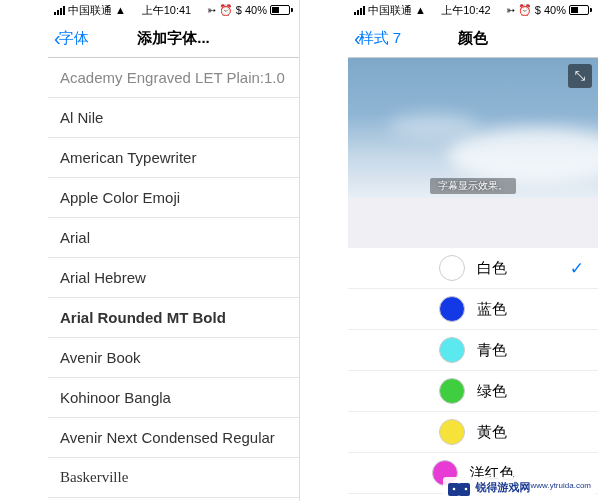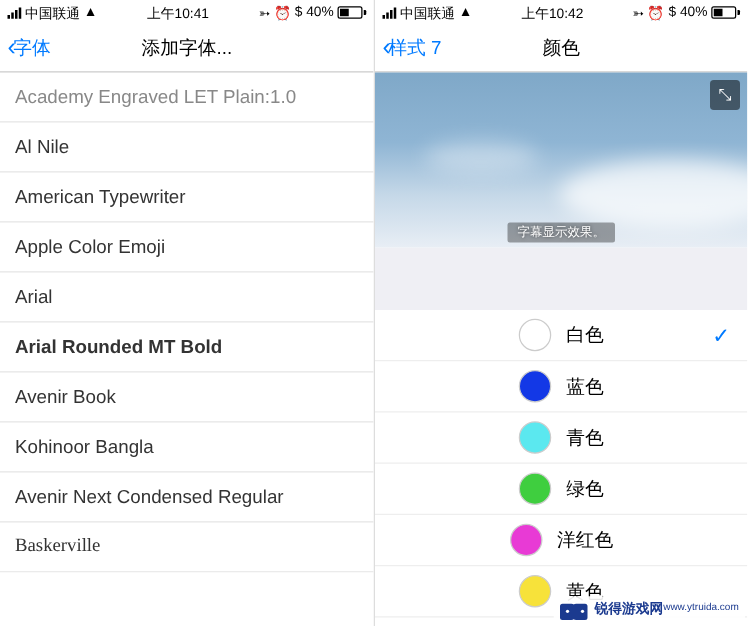--- a/index.html
+++ b/index.html
@@ -1,34 +1,34 @@
 <!DOCTYPE html>
 <html><head>
   <meta charset="utf-8">
   <style>
     * { margin: 0; padding: 0; box-sizing: border-box; }
     body { font-family: -apple-system, "Helvetica Neue", Arial, sans-serif; background: #fff; width: 598px; height: 501px; overflow: hidden; position: relative; }
     .screens { display: flex; width: 598px; height: 501px; }
-    .screen { width: 299px; height: 501px; background: #fff; position: relative; overflow: hidden; }
+    .screen { width: 299px; height: 501px; background: #fff; position: relative; overflow: hidden; padding-left: 48px; }
     .screen + .screen { border-left: 1px solid #ddd; }
     .status-bar { height: 20px; display: flex; align-items: center; justify-content: space-between; padding: 0 6px; font-size: 11px; color: #000; }
     .status-left { display: flex; align-items: center; gap: 3px; }
     .status-right { display: flex; align-items: center; gap: 3px; }
     .signal-bars { display: inline-flex; align-items: flex-end; gap: 1px; }
     .signal-bars span { width: 2px; background: #000; display: inline-block; }
     .signal-bars span:nth-child(1){height:3px}.signal-bars span:nth-child(2){height:5px}.signal-bars span:nth-child(3){height:7px}.signal-bars span:nth-child(4){height:9px}
     .wifi { font-size: 11px; }
     .battery { display: inline-flex; align-items: center; gap: 1px; }
     .battery-body { width: 20px; height: 10px; border: 1px solid #000; border-radius: 2px; position: relative; }
     .battery-fill { position: absolute; left: 1px; top: 1px; bottom: 1px; width: 38%; background: #000; }
     .battery-tip { width: 2px; height: 4px; background: #000; border-radius: 0 1px 1px 0; }
     .nav-bar { height: 38px; display: flex; align-items: center; justify-content: center; position: relative; border-bottom: 1px solid #ccc; }
     .nav-back { position: absolute; left: 6px; color: #007aff; font-size: 15px; display: flex; align-items: center; }
     .nav-back-chevron { font-size: 20px; font-weight: 300; margin-right: -2px; }
-    .nav-title { font-size: 15px; font-weight: 400; color: #000; }
+    .nav-title { font-size: 15px; font-weight: 700; color: #000; }
     .font-list { overflow-y: hidden; }
     .font-row { padding: 11px 12px; border-bottom: 1px solid #e5e5e5; font-size: 15px; color: #333; }
     .font-row.engraved { font-family: Liberation Sans, sans-serif; color: #888; font-style: normal; }
     .font-row.typewriter { font-family: Liberation Sans, sans-serif; }
     .font-row.bold { font-weight: 700; }
     .font-row.condensed { font-family: "Arial Narrow", sans-serif; font-stretch: condensed; }
     .font-row.serif { font-family: Baskerville, Georgia, serif; }
     .preview { height: 140px; background: linear-gradient(180deg, #7fa8c8 0%, #8fb5d4 40%, #c5d8e8 70%, #e8eef5 100%); position: relative; }
     .preview-expand { position: absolute; top: 6px; right: 6px; width: 24px; height: 24px; background: rgba(0,0,0,0.5); border-radius: 3px; display: flex; align-items: center; justify-content: center; color: #fff; font-size: 13px; }
     .preview-caption { position: absolute; bottom: 4px; left: 50%; transform: translateX(-50%); color: #fff; font-size: 10px; text-shadow: 0 0 3px rgba(0,0,0,0.6); background: rgba(0,0,0,0.35); padding: 1px 8px; border-radius: 2px;}
@@ -85,20 +85,21 @@
         <span>字体</span>
       </div>
       <div class="nav-title">添加字体...</div>
     </div>
     <div class="font-list">
       <div class="font-row engraved">Academy Engraved LET Plain:1.0</div>
       <div class="font-row">Al Nile</div>
       <div class="font-row typewriter">American Typewriter</div>
       <div class="font-row">Apple Color Emoji</div>
       <div class="font-row">Arial</div>
+      <div class="font-row">Arial Hebrew</div>
       <div class="font-row bold">Arial Rounded MT Bold</div>
       <div class="font-row">Avenir Book</div>
       <div class="font-row">Kohinoor Bangla</div>
       <div class="font-row condensed">Avenir Next Condensed Regular</div>
       <div class="font-row serif">Baskerville</div>
     </div>
   </div>
 
   <div class="screen">
     <div class="status-bar">
@@ -154,26 +155,26 @@
         </div>
         <div class="color-row">
           <div class="color-swatch" style="background: rgb(91, 232, 239);"></div>
           <div class="color-label">青色</div>
         </div>
         <div class="color-row">
           <div class="color-swatch" style="background: rgb(63, 206, 63);"></div>
           <div class="color-label">绿色</div>
         </div>
         <div class="color-row">
+          <div class="color-swatch" style="background: rgb(247, 226, 58);"></div>
+          <div class="color-label">黄色</div>
+        </div>
+        <div class="color-row">
           <div class="color-swatch" style="background: rgb(232, 58, 213);"></div>
           <div class="color-label">洋红色</div>
-        </div>
-        <div class="color-row">
-          <div class="color-swatch" style="background: rgb(247, 226, 58);"></div>
-          <div class="color-label">黄色</div>
         </div>
         <div class="color-row"></div>
       </div>
   </div>
 </div>
 
 <div class="watermark">
   <div class="wm-logo">
     <svg viewBox="0 0 24 18">
         <path d="M2 4 h7 a3 3 0 0 1 3 3 v7 a3 3 0 0 1 -3 3 h-7 a2 2 0 0 1 -2 -2 v-9 a2 2 0 0 1 2 -2 z M13 4 h7 a2 2 0 0 1 2 2 v9 a2 2 0 0 1 -2 2 h-7 a3 3 0 0 1 -3 -3 v-7 a3 3 0 0 1 3 -3 z" fill="#1b3a8f"></path>

